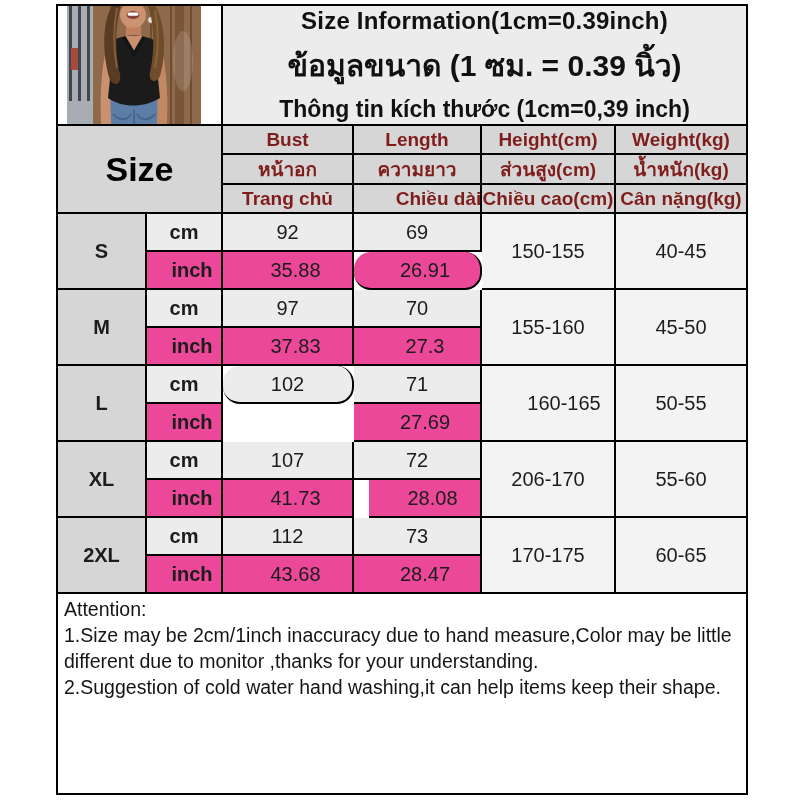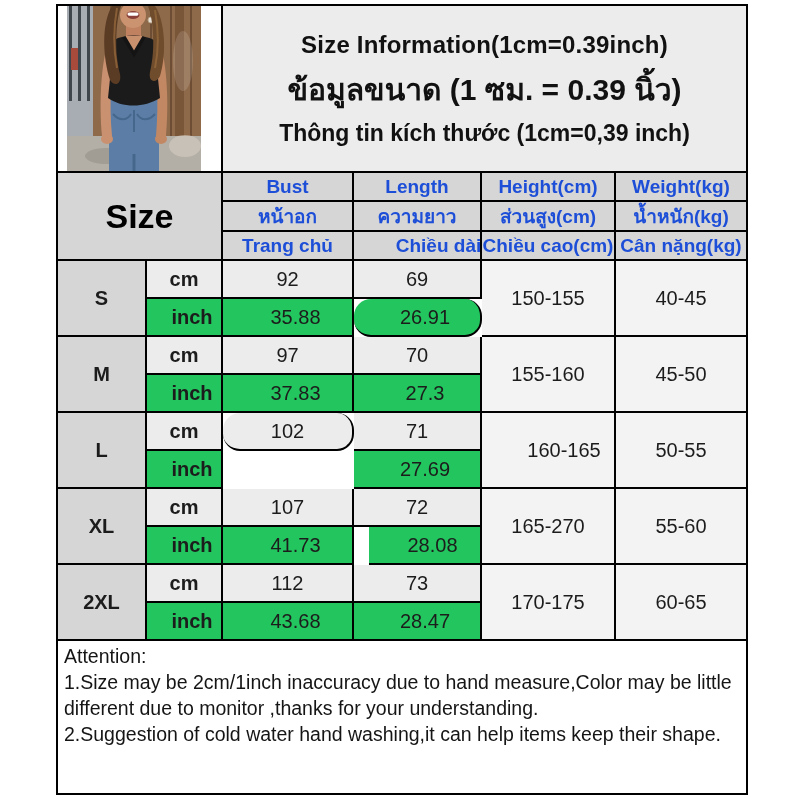--- a/index.html
+++ b/index.html
@@ -1,43 +1,43 @@
 <!DOCTYPE html>
 <html><head>
 <meta charset="utf-8">
 <style>
   html,body{margin:0;padding:0;background:#ffffff;width:800px;height:800px;
     font-family:"Liberation Sans","DejaVu Sans",sans-serif;color:#111;}
   .sheet{position:absolute;left:56px;top:4px;width:692px;height:791px;
     border:2px solid #000;box-sizing:border-box;background:#fff;
     display:flex;flex-direction:column;}
   
-  .top{height:167px;box-sizing:border-box;border-bottom:2px solid #000;display:flex;}
+  .top{height:120px;box-sizing:border-box;border-bottom:2px solid #000;display:flex;}
   .photo-cell{width:165px;box-sizing:border-box;border-right:2px solid #000;
     background:#fff;overflow:hidden;}
   .photo-cell svg{display:block;margin-left:9px;}
   .title-cell{flex:1;background:#ececec;display:flex;flex-direction:column;
     justify-content:center;align-items:center;gap:7px;}
   .t1{font-weight:bold;font-size:24px;letter-spacing:0.2px;}
   .t2{font-weight:bold;font-size:30px;}
   .t3{font-weight:bold;font-size:23px;}
   
   .tbl{display:grid;grid-template-columns:89px 76px 131px 128px 134px 1fr;
     grid-template-rows:29px 30px 29px repeat(10,38px);}
   .cell{display:flex;align-items:center;justify-content:center;box-sizing:border-box;
     border-right:2px solid #000;border-bottom:2px solid #000;
     font-size:20px;color:#1c1c1c;overflow:hidden;white-space:nowrap;}
   .lc{border-right:none;}
   .g{background:#d6d6d6;}      
   .b{background:#ececec;}      
-  .w{background:#22c55e;padding-left:16px;}      
+  .w{background:#ec4899;padding-left:16px;}      
   .hw{background:#f3f3f3;}     
   .bold{font-weight:bold;}
   .size-big{font-size:34px;font-weight:bold;color:#000;text-align:right;}
-  .hdr{font-weight:bold;font-size:19px;color:#1d4ed8;}
+  .hdr{font-weight:bold;font-size:19px;color:#7f1d1d;}
   
   .attention{flex:1;box-sizing:border-box;padding:3px 8px 0 6px;
     font-size:19.5px;line-height:1.33;color:#151515;}
 </style>
 </head>
 <body>
 
 <div class="sheet">
 
   <div class="top">
@@ -146,21 +146,21 @@
     <div class="cell hw" style="grid-column:5;grid-row:8/10;padding-left:32px;">160-165</div>
     <div class="cell hw lc" style="grid-column:6;grid-row:8/10;">50-55</div>
 
     <div class="cell g bold" style="grid-column:1;grid-row:10/12;">XL</div>
     <div class="cell b bold" style="grid-column:2;grid-row:10;">cm</div>
     <div class="cell b" style="grid-column:3;grid-row:10;">107</div>
     <div class="cell b" style="grid-column:4;grid-row:10;">72</div>
     <div class="cell w bold" style="grid-column:2;grid-row:11;">inch</div>
     <div class="cell w" style="grid-column:3;grid-row:11;">41.73</div>
     <div class="cell w" style="grid-column:4;grid-row:11;margin-left:15px;">28.08</div>
-    <div class="cell hw" style="grid-column:5;grid-row:10/12;">165-270</div>
+    <div class="cell hw" style="grid-column:5;grid-row:10/12;">206-170</div>
     <div class="cell hw lc" style="grid-column:6;grid-row:10/12;">55-60</div>
 
     <div class="cell g bold" style="grid-column:1;grid-row:12/14;">2XL</div>
     <div class="cell b bold" style="grid-column:2;grid-row:12;">cm</div>
     <div class="cell b" style="grid-column:3;grid-row:12;">112</div>
     <div class="cell b" style="grid-column:4;grid-row:12;">73</div>
     <div class="cell w bold" style="grid-column:2;grid-row:13;">inch</div>
     <div class="cell w" style="grid-column:3;grid-row:13;">43.68</div>
     <div class="cell w" style="grid-column:4;grid-row:13;">28.47</div>
     <div class="cell hw" style="grid-column:5;grid-row:12/14;">170-175</div>

